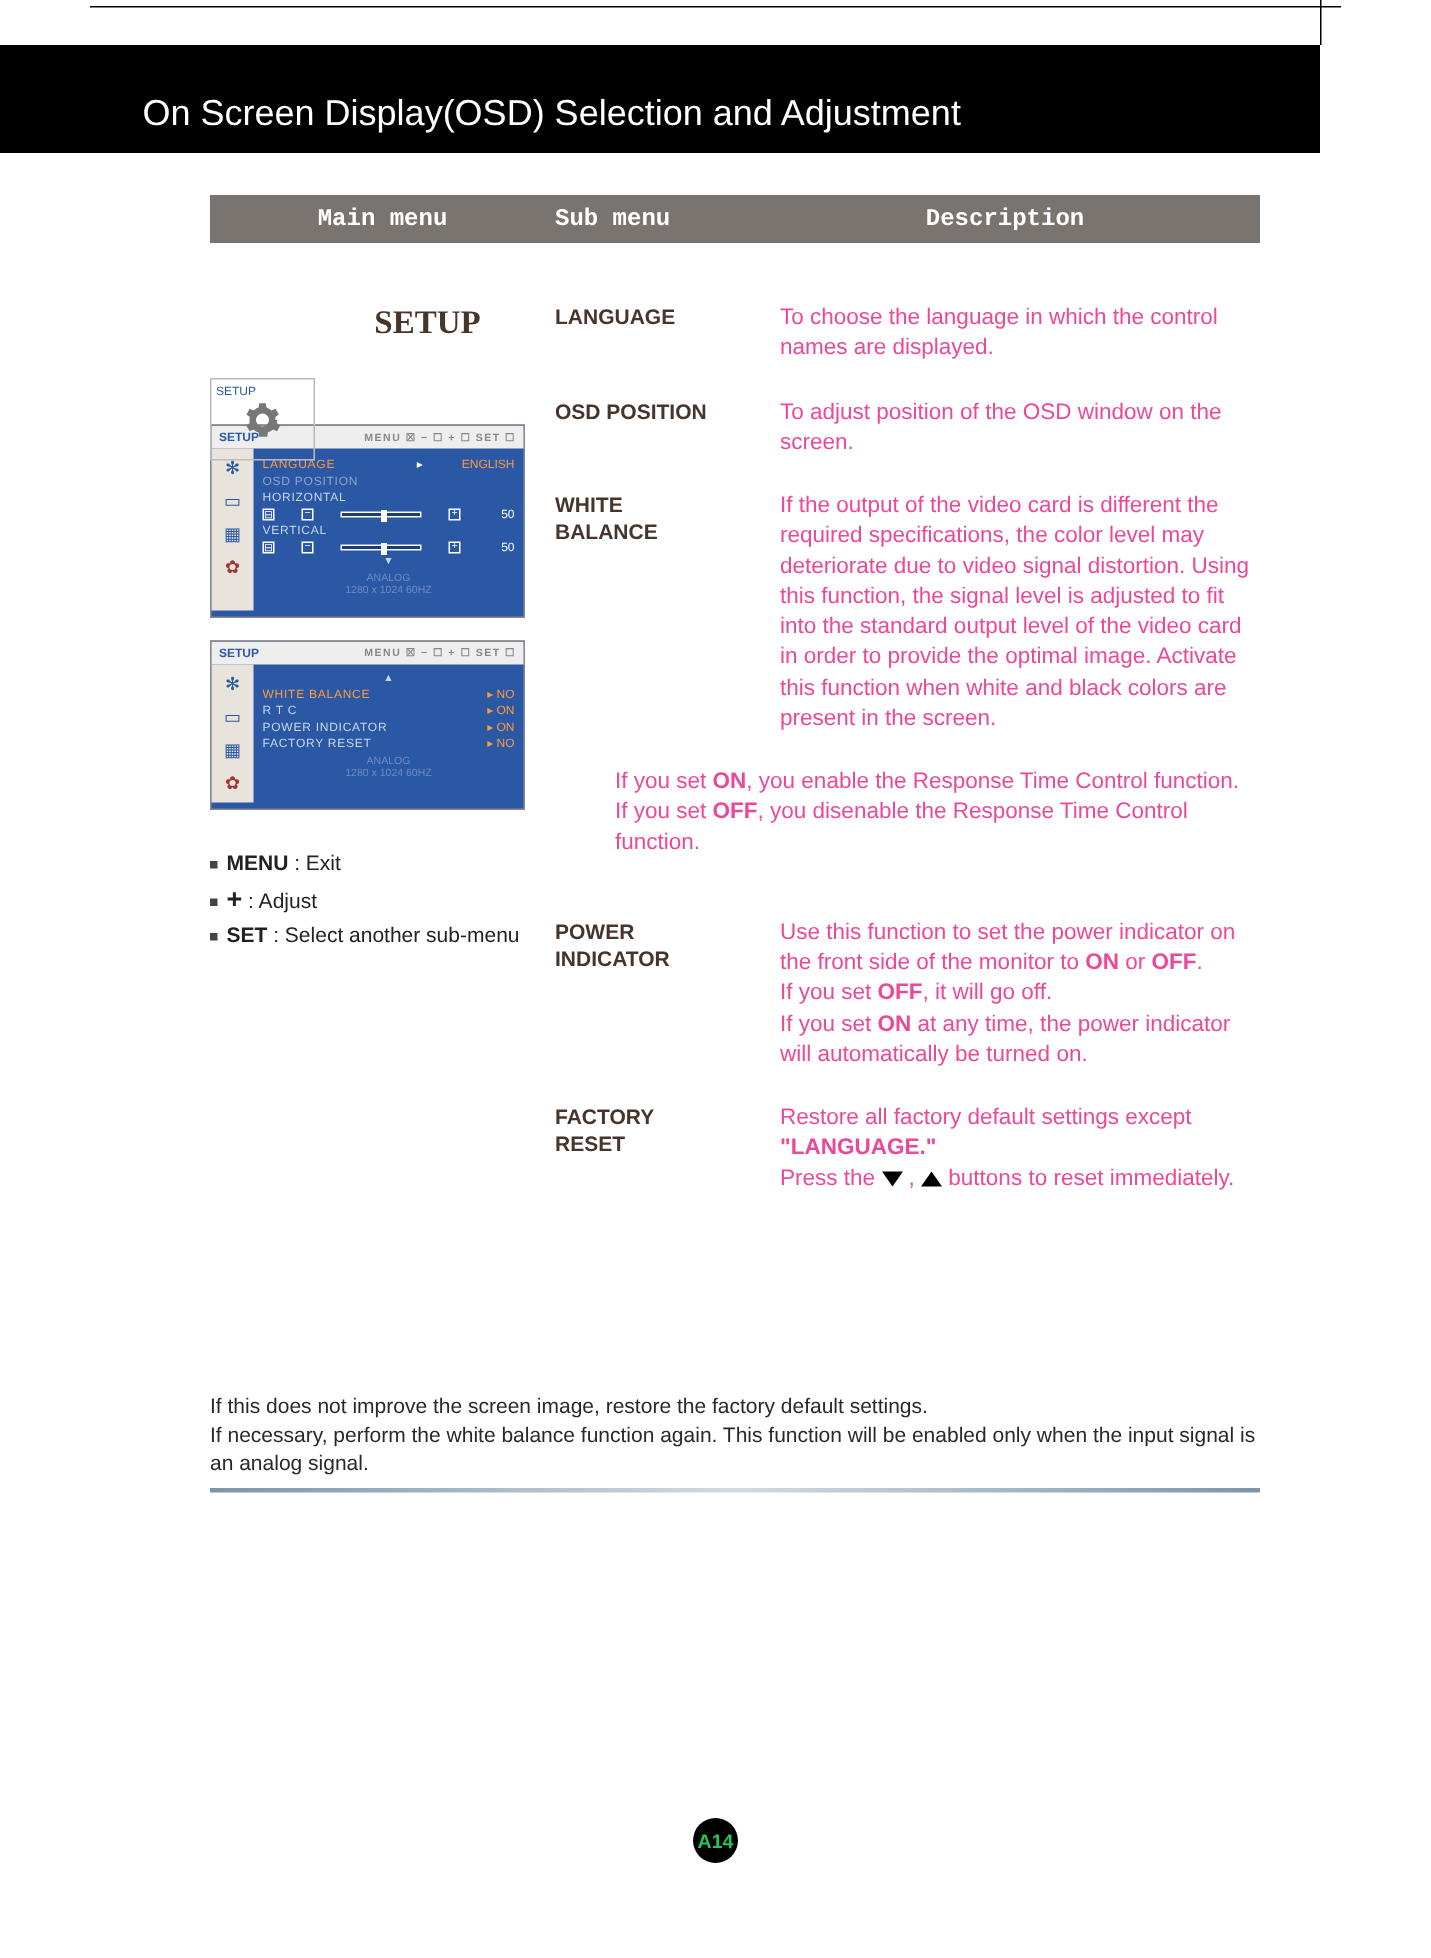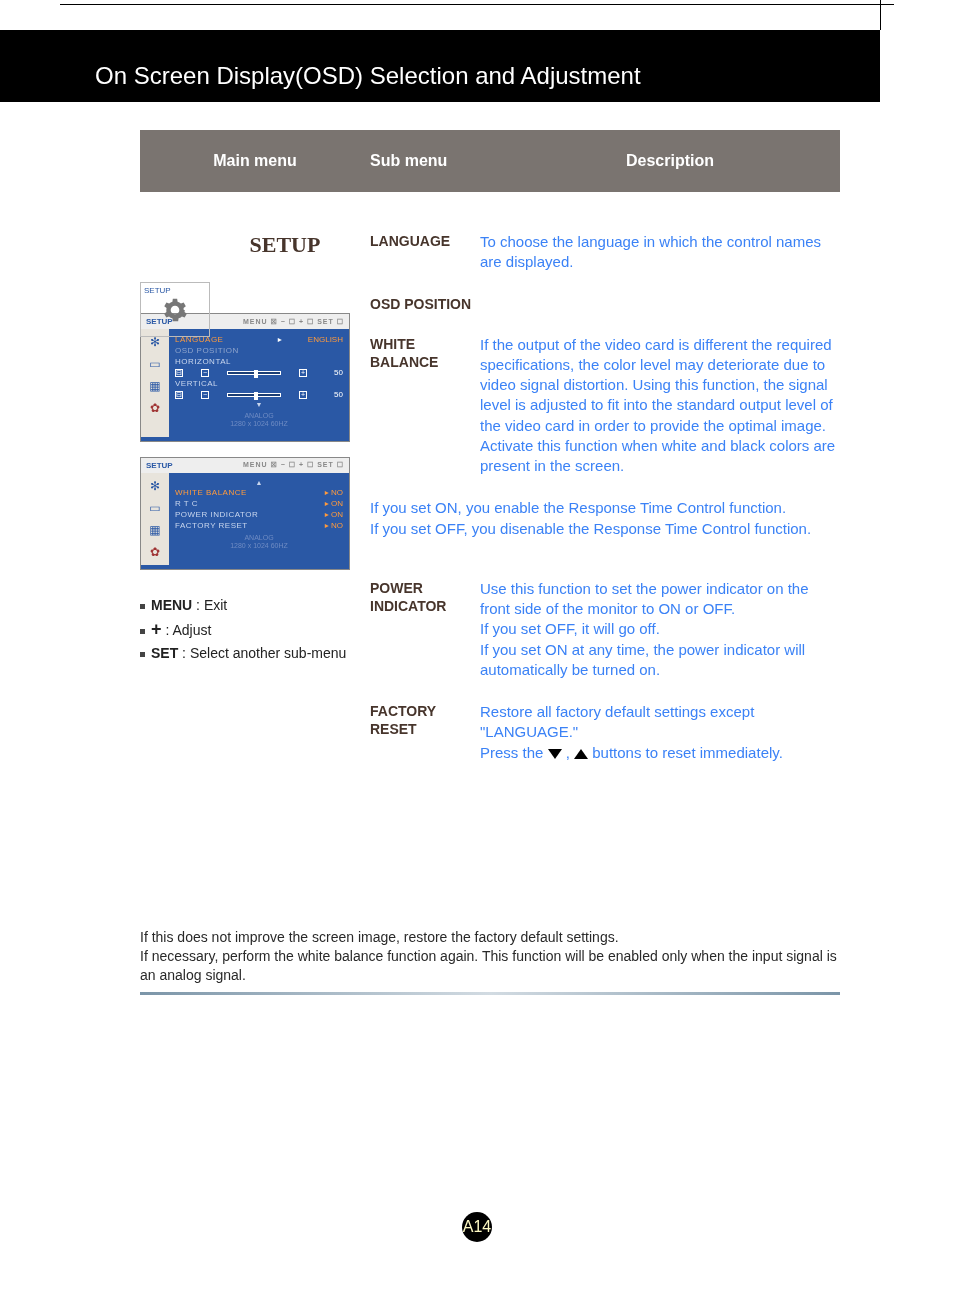--- a/index.html
+++ b/index.html
@@ -41,25 +41,25 @@
   }
   .content {
     position: absolute;
     left: 140px;
     top: 130px;
     width: 700px;
   }
   .header-bar {
     background: #7a7470;
     color: #fff;
-    font-family: Liberation Sans, sans-serif;
+    font-family: Liberation Mono, monospace;
     font-weight: bold;
     font-size: 16px;
     display: flex;
-    padding: 22px 0;
+    padding: 7px 0;
   }
   .header-bar .col1 { width: 230px; text-align: center; }
   .header-bar .col2 { width: 130px; text-align: left; }
   .header-bar .col3 { flex: 1; text-align: center; }
   .main-grid {
     display: flex;
     margin-top: 40px;
   }
   .left-col {
     width: 230px;
@@ -225,25 +225,26 @@
   .desc-row .label {
     width: 110px;
     color: #47352c;
     font-weight: bold;
     font-size: 14px;
     line-height: 1.3;
   }
   .desc-row .text {
     flex: 1;
     font-size: 15px;
-    color: #3b82f6;
+    color: #ec4899;
     line-height: 1.35;
     font-family: Arial, Helvetica, sans-serif;
-  }
-  .desc-row .text b { font-weight: normal; }
+    margin-left: 40px;
+  }
+  .desc-row .text b { font-weight: bold; }
   .bottom-note {
     position: absolute;
     left: 140px;
     top: 928px;
     width: 700px;
     font-size: 14px;
     color: #292929;
     line-height: 1.35;
   }
   .hr-grad {
@@ -255,23 +256,23 @@
     background: linear-gradient(90deg, #7b95a8 0%, #d2dbe2 50%, #7b95a8 100%);
   }
   .page-badge {
     position: absolute;
     left: 50%;
     top: 1212px;
     transform: translateX(-50%);
     width: 30px; height: 30px;
     background: #000;
     border-radius: 50%;
-    color: #fef9c3;
-    font-size: 16px;
-    font-weight: normal;
+    color: #22c55e;
+    font-size: 13px;
+    font-weight: bold;
     display: flex;
     align-items: center;
     justify-content: center;
   }
   .tri-down {
     display: inline-block;
     width: 0; height: 0;
     border-left: 7px solid transparent;
     border-right: 7px solid transparent;
     border-top: 10px solid #000;
@@ -411,20 +412,21 @@
 
     <div class="right-col">
 
       <div class="desc-row">
         <div class="label">LANGUAGE</div>
         <div class="text">To choose the language in which the control names are displayed.</div>
       </div>
 
       <div class="desc-row">
         <div class="label">OSD POSITION</div>
+        <div class="text">To adjust position of the OSD window on the screen.</div>
       </div>
 
       <div class="desc-row">
         <div class="label">WHITE BALANCE</div>
         <div class="text">If the output of the video card is different the required specifications, the color level may deteriorate due to video signal distortion. Using this function, the signal level is adjusted to fit into the standard output level of the video card in order to provide the optimal image. Activate this function when white and black colors are present in the screen.</div>
       </div>
 
       <div class="desc-row">
         <div class="text">
           <span>If you set </span><b>ON</b><span>, you enable the Response Time Control function.</span><br>

